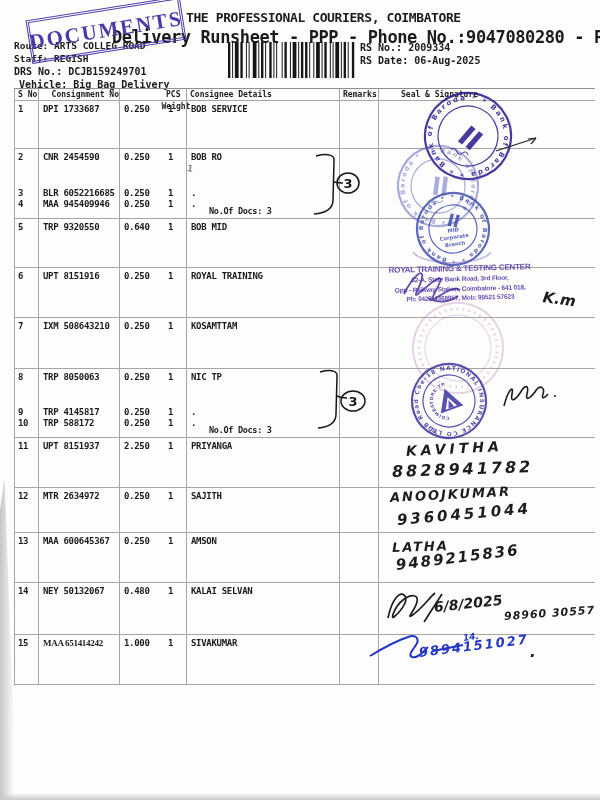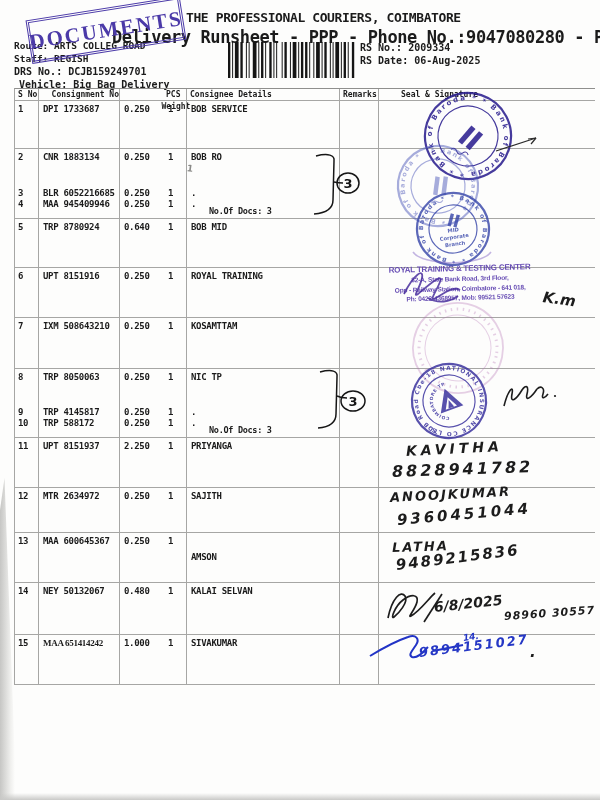--- a/index.html
+++ b/index.html
@@ -151,21 +151,21 @@
           <div class="cell c4"></div>
           <div class="cell c5"></div>
         </div>
         <div class="trow" style="height: 70px;">
           <div class="cell c0">
             <div class="line" style="left: 3px; top: 3px;">2</div>
             <div class="line" style="left: 3px; top: 39px;">3</div>
             <div class="line" style="left: 3px; top: 50px;">4</div>
           </div>
           <div class="cell c1">
-            <div class="line" style="left: 4px; top: 3px;">CNR 1883134</div>
+            <div class="line" style="left: 4px; top: 3px;">CNR 2454590</div>
             <div class="line" style="left: 4px; top: 39px;">BLR 6052216685</div>
             <div class="line" style="left: 4px; top: 50px;">MAA 945409946</div>
           </div>
           <div class="cell c2">
             <div class="line" style="left: 4px; top: 3px;">0.250<span class="pcs">1</span></div>
             <div class="line" style="left: 4px; top: 39px;">0.250<span class="pcs">1</span></div>
             <div class="line" style="left: 4px; top: 50px;">0.250<span class="pcs">1</span></div>
           </div>
           <div class="cell c3">
             <div class="line" style="left: 4px; top: 3px;">BOB RO</div>
@@ -174,21 +174,21 @@
             <div class="line docs" style="left: 22px; top: 57px;">No.Of Docs: 3</div>
           </div>
           <div class="cell c4"></div>
           <div class="cell c5"></div>
         </div>
         <div class="trow" style="height: 49px;">
           <div class="cell c0">
             <div class="line" style="left: 3px; top: 3px;">5</div>
           </div>
           <div class="cell c1">
-            <div class="line" style="left: 4px; top: 3px;">TRP 8780924</div>
+            <div class="line" style="left: 4px; top: 3px;">TRP 9320550</div>
           </div>
           <div class="cell c2">
             <div class="line" style="left: 4px; top: 3px;">0.640<span class="pcs">1</span></div>
           </div>
           <div class="cell c3">
             <div class="line" style="left: 4px; top: 3px;">BOB MID</div>
           </div>
           <div class="cell c4"></div>
           <div class="cell c5"></div>
         </div>
@@ -285,21 +285,21 @@
           <div class="cell c0">
             <div class="line" style="left: 3px; top: 3px;">13</div>
           </div>
           <div class="cell c1">
             <div class="line" style="left: 4px; top: 3px;">MAA 600645367</div>
           </div>
           <div class="cell c2">
             <div class="line" style="left: 4px; top: 3px;">0.250<span class="pcs">1</span></div>
           </div>
           <div class="cell c3">
-            <div class="line" style="left: 4px; top: 19px; text-align: right;">AMSON</div>
+            <div class="line" style="left: 4px; top: 3px; text-align: right;">AMSON</div>
           </div>
           <div class="cell c4"></div>
           <div class="cell c5"></div>
         </div>
         <div class="trow" style="height: 52px;">
           <div class="cell c0">
             <div class="line" style="left: 3px; top: 3px;">14</div>
           </div>
           <div class="cell c1">
             <div class="line" style="left: 4px; top: 3px;">NEY 50132067</div>

